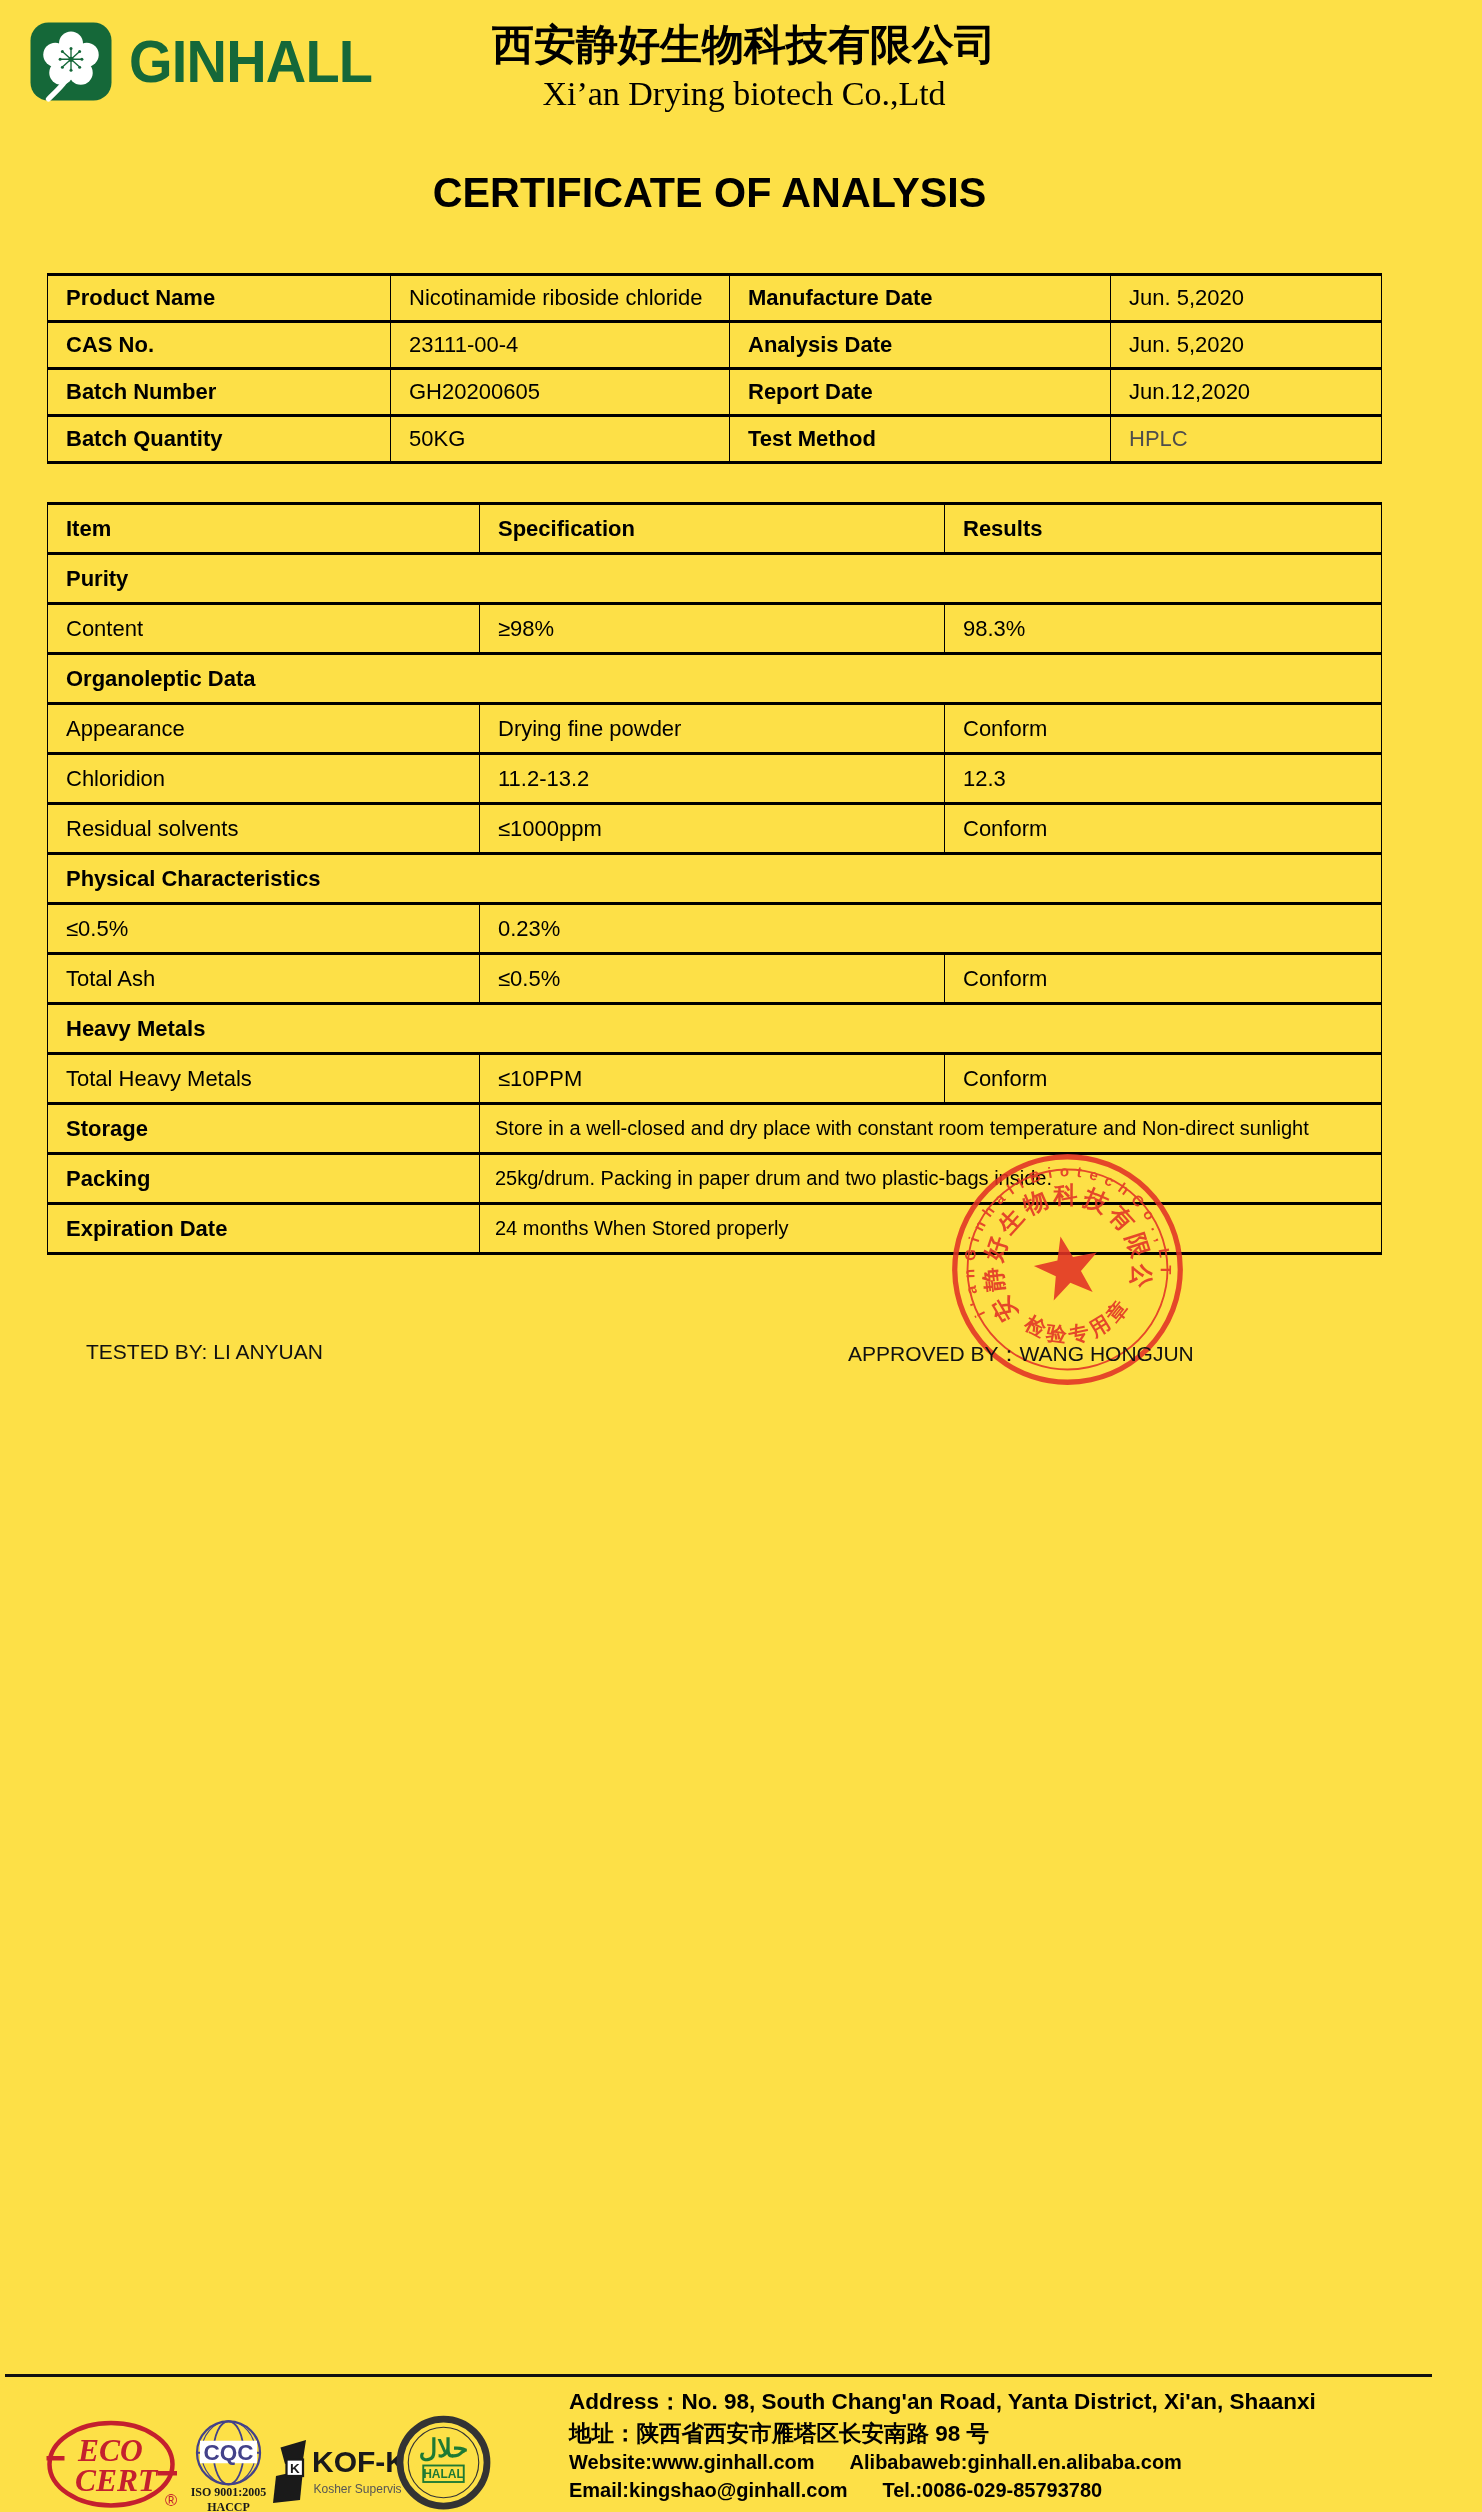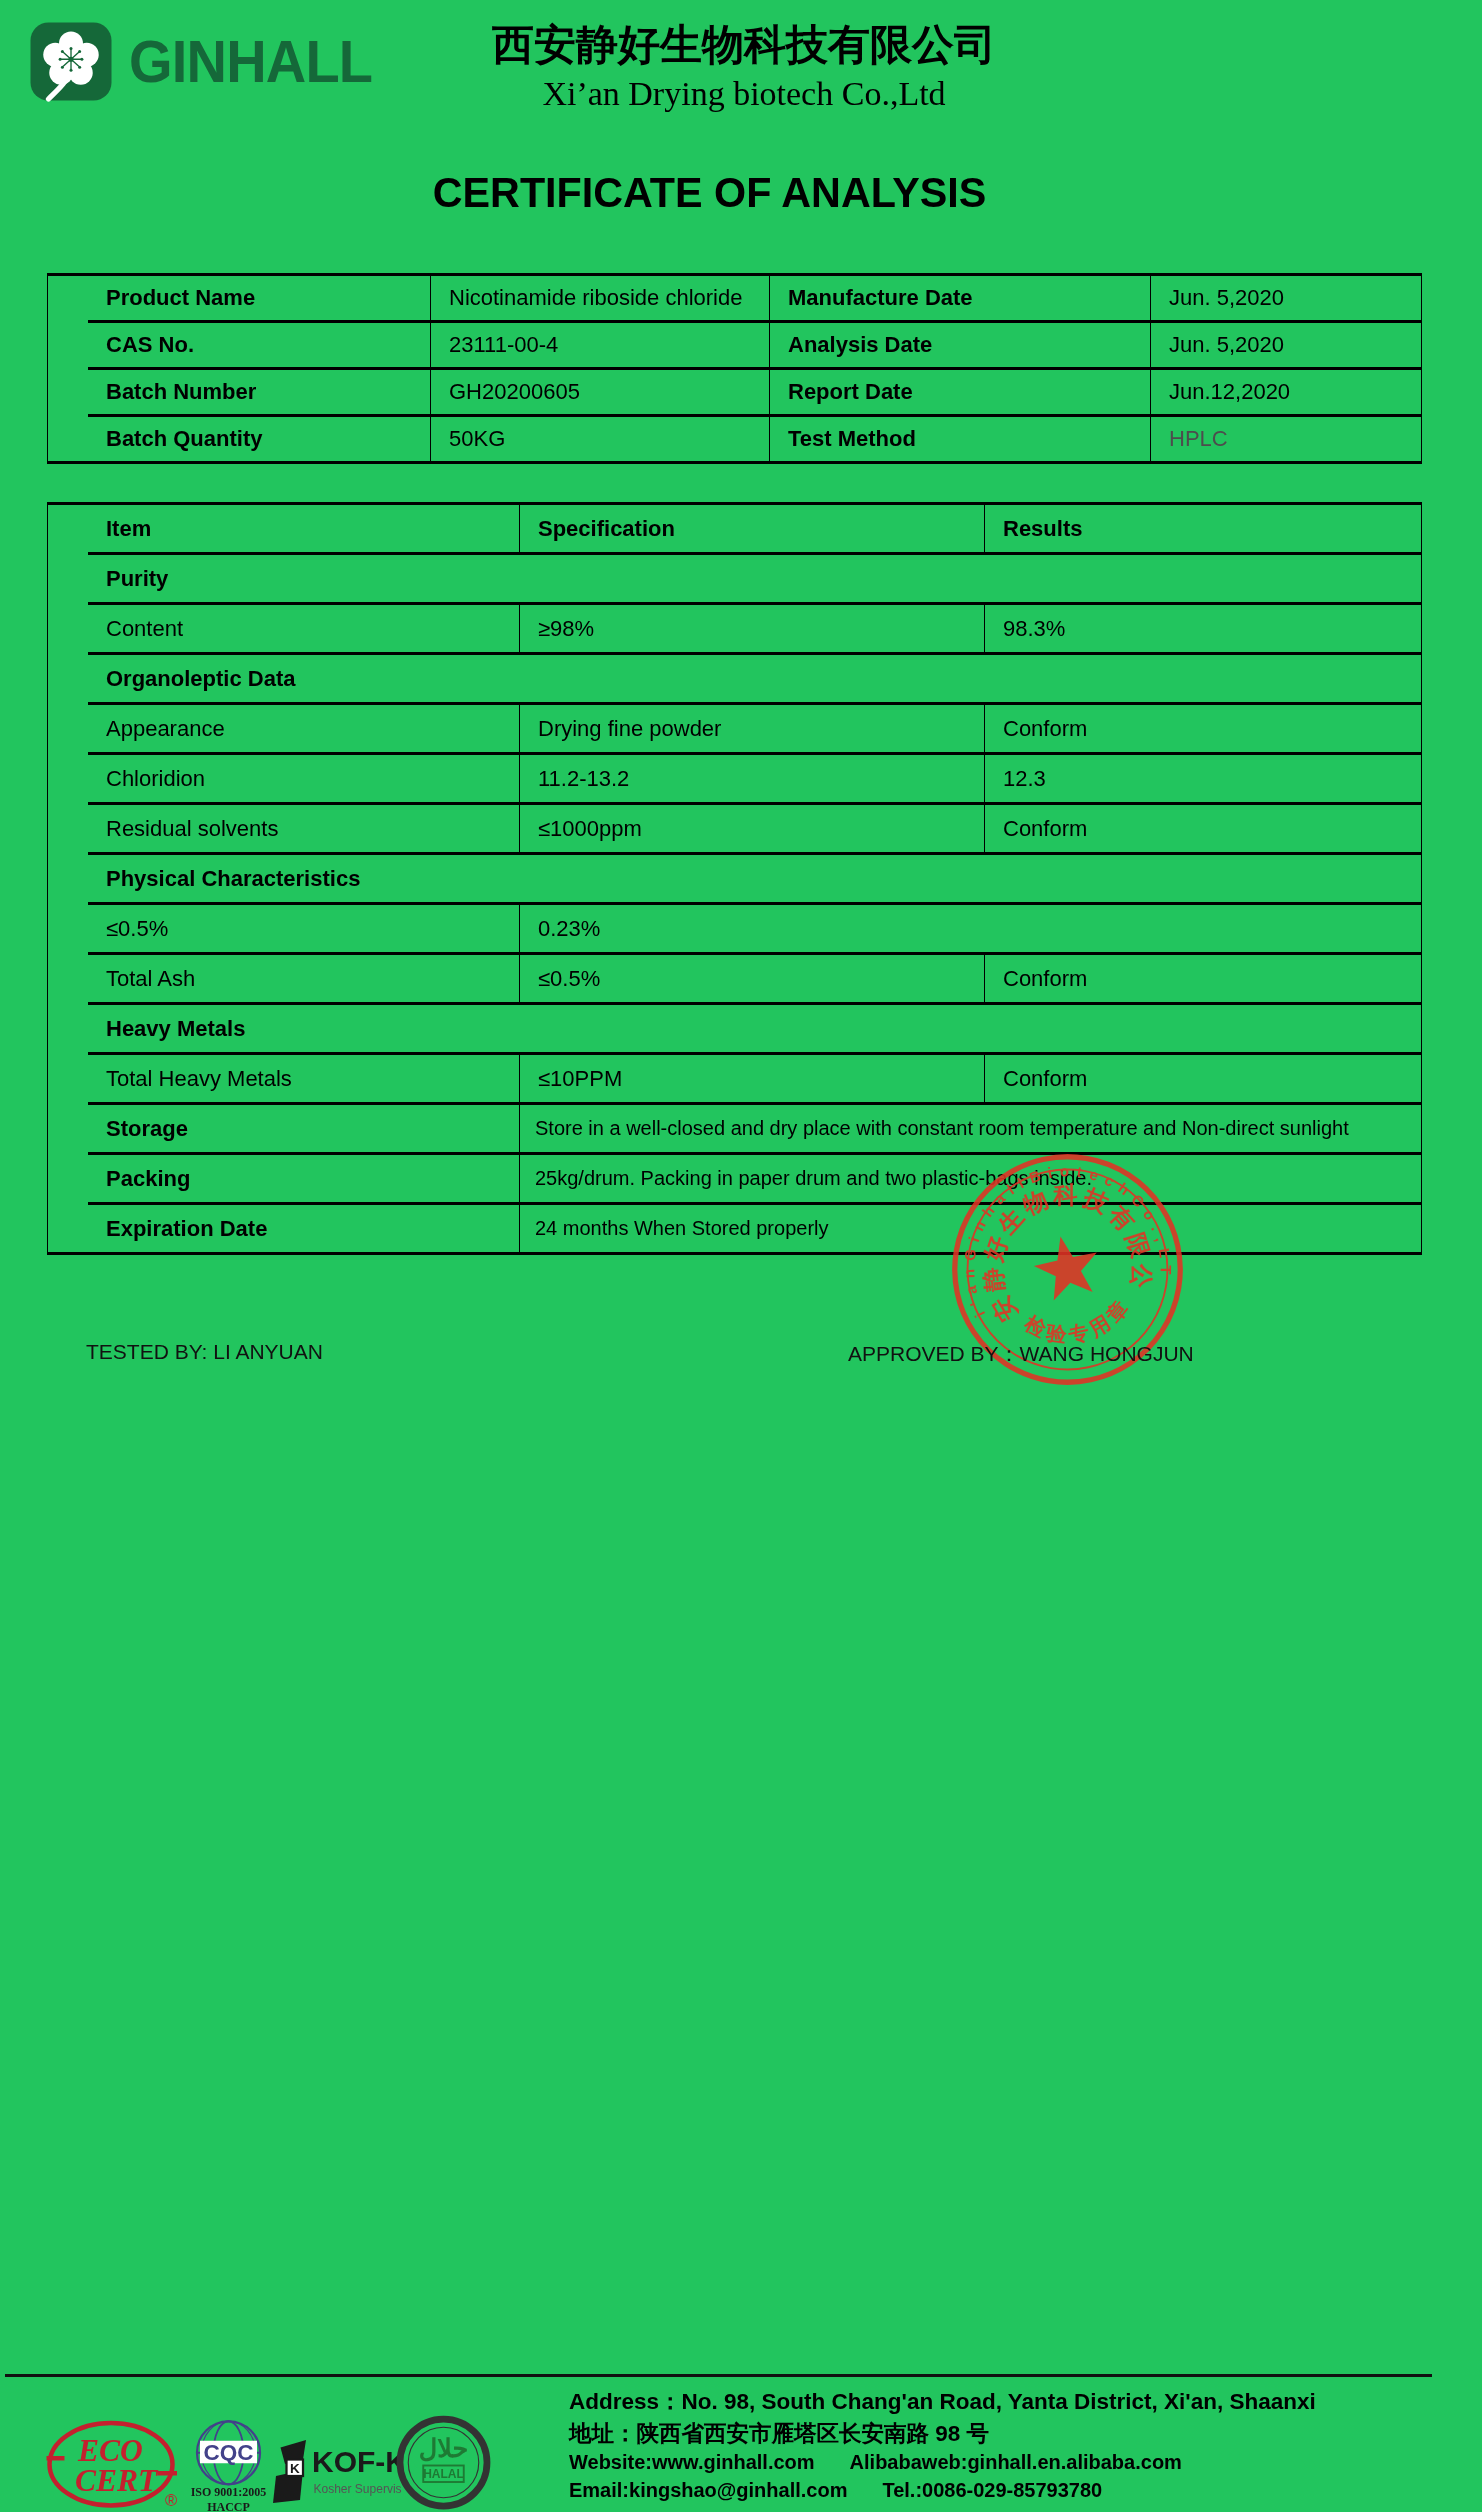--- a/index.html
+++ b/index.html
@@ -1,35 +1,35 @@
 <!DOCTYPE html>
 <html style="font-size:12px"><head>
 <meta charset="utf-8">
 <style>
   html,body{margin:0;padding:0;background:#fff;}
-  .page{position:relative;width:1483px;height:2512px;background:#22c55e;overflow:hidden;
+  .page{position:relative;width:1483px;height:2512px;background:#fde047;overflow:hidden;
         font-family:"Liberation Sans",sans-serif;color:#000;}
 
   
   .brand{position:absolute;left:28.5px;top:21px;display:flex;align-items:center;}
   .brand-icon{width:84px;height:81px;}
   .brand-word{margin-left:16.5px;font-size:56px;font-weight:bold;color:#156839;
               letter-spacing:-0.8px;transform:scaleY(1.05);}
   .company-cn{position:absolute;left:466px;top:16.5px;width:556px;text-align:center;
               font-family:"Liberation Serif",serif;font-weight:bold;font-size:42px;}
   .company-en{position:absolute;left:466px;top:75px;width:556px;text-align:center;
               font-family:"Liberation Serif",serif;font-size:34px;}
 
   
   .doc-title{position:absolute;left:0;top:168px;width:1419px;text-align:center;
              font-size:43px;font-weight:bold;letter-spacing:0px;transform:scaleX(.96);}
 
   
   .tbl{position:absolute;left:47px;width:1333px;border:1.5px solid #000;
-       border-top:3.8px solid #000;border-bottom:3px solid #000;box-sizing:content-box;padding-left:40px;}
+       border-top:3.8px solid #000;border-bottom:3px solid #000;box-sizing:content-box;}
   .trow{display:grid;border-bottom:3px solid #000;}
   .trow:last-child{border-bottom:none;}
   .cell{display:flex;align-items:center;padding-left:18px;font-size:22px;
         border-right:1.5px solid #000;overflow:hidden;}
   .cell.last{border-right:none;}
   .lbl{font-weight:bold;}
 
   
   #info-table{top:273px;}
   #info-table .trow{grid-template-columns:343px 339px 381px 264px;height:44px;}

